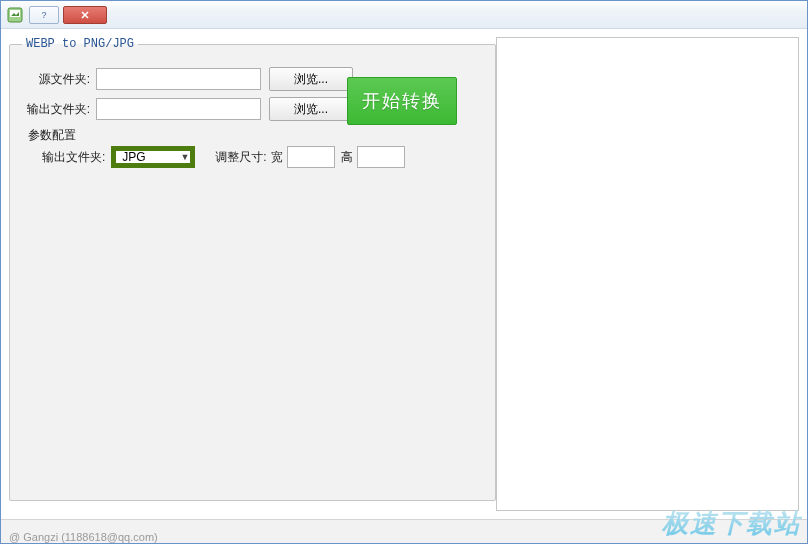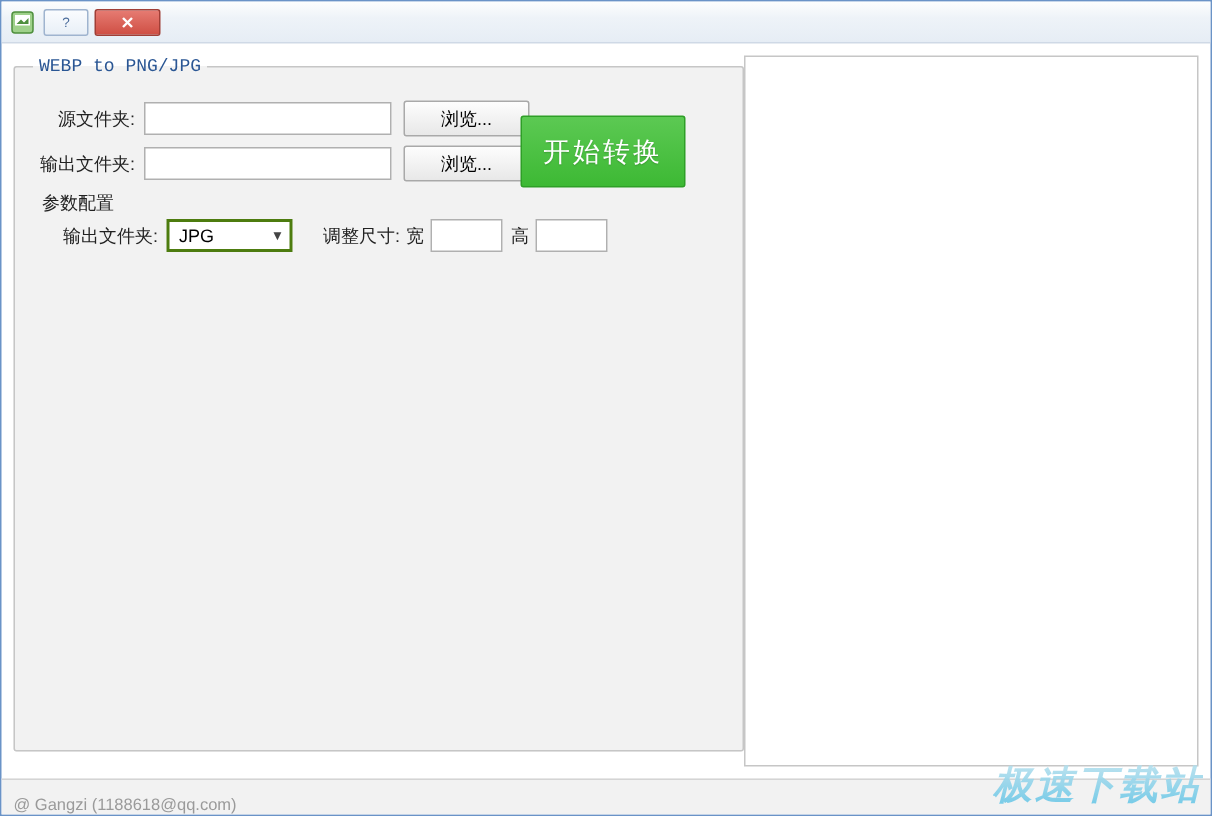--- a/index.html
+++ b/index.html
@@ -133,21 +133,21 @@
   .select-wrap {
     position: relative;
     display: inline-flex;
     align-items: center;
     margin-left: 6px;
     margin-right: 20px;
   }
   .select-input {
     height: 22px;
     width: 84px;
-    border: 2px solid #4d7c0f;
+    border: 5px solid #4d7c0f;
     background: #fff;
     padding: 2px 18px 2px 6px;
     font-size: 12px;
   }
   .select-arrow {
     position: absolute;
     right: 6px;
     pointer-events: none;
     font-size: 9px;
     color: #444;

